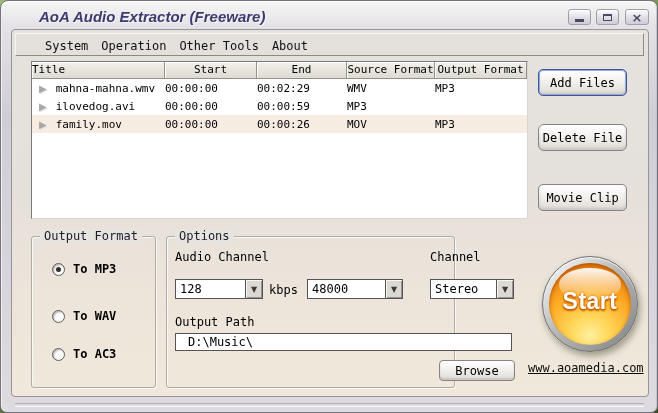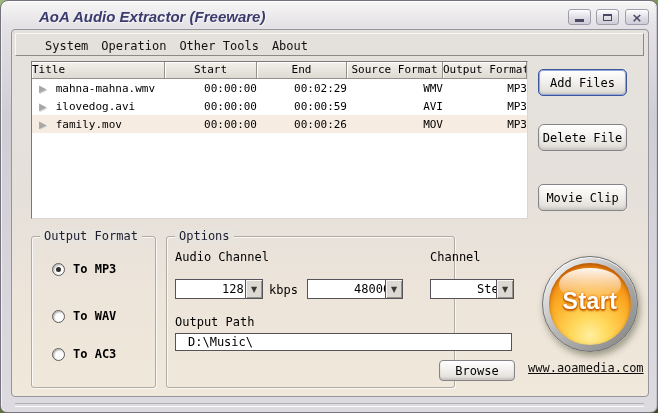--- a/index.html
+++ b/index.html
@@ -64,24 +64,24 @@
   .thead { display: flex; height: 17px; }
   .hcell {
     font-size: 11px; color: #000; line-height: 16px;
     background: linear-gradient(#f4f1eb, #ddd9d3);
     border-right: 1px solid #94918b; border-bottom: 1px solid #94918b;
     box-shadow: inset 1px 1px 0 #ffffff;
     text-align: center; overflow: hidden; white-space: nowrap;
   }
   .hcell.title { text-align: left; }
   .w-title { width: 133px; } .w-start { width: 92px; } .w-end { width: 90px; }
-  .w-src { width: 96px; } .w-out { width: 92px; flex: 1; }
+  .w-src { width: 88px; } .w-out { width: 92px; flex: 1; }
   .trow { display: flex; height: 18px; align-items: center; font-size: 11px; color: #000; }
   .trow.selected { background: #f7ece1; }
-  .cell { text-align: right; white-space: nowrap; overflow: hidden; }
+  .cell { text-align: left; white-space: nowrap; overflow: hidden; }
   .cell.title { text-align: left; padding-left: 7px; display: flex; align-items: center; gap: 9px; }
   .play-ico { font-family: "DejaVu Sans", sans-serif; font-size: 10px; color: #a9a7a5; text-shadow: 1px 1px 0 #e3e1df; }
 
   
   .xpbtn {
     left: 537px; width: 89px; height: 27px;
     border-radius: 5px;
     background: linear-gradient(#ffffff, #f3f1ee 45%, #dfdbd5);
     border: 1px solid #86848a;
     box-shadow: inset 0 -2px 3px rgba(158,152,145,.35), inset 0 1px 0 #fff;
@@ -112,21 +112,21 @@
     box-shadow: inset 1px 1px 2px rgba(0,0,0,.35);
     display: flex; align-items: center; justify-content: center;
   }
   .radio .dot { width: 5px; height: 5px; border-radius: 50%; background: #2f2c2a; display: none; }
   .radio.checked .dot { display: block; }
   .radio-label { font-size: 12px; color: #000; font-weight: bold; }
 
   
   .opt-label { position: absolute; font-size: 12px; color: #000; white-space: nowrap; }
   .combo { position: absolute; display: flex; height: 20px; border: 1px solid #55525a; background: #fff; }
-  .combo-value { font-size: 12px; color: #000; padding: 2px 0 0 4px; flex: 1; overflow: hidden; white-space: nowrap; margin-left: 42px; }
+  .combo-value { font-size: 12px; color: #000; padding: 2px 0 0 4px; flex: 1; overflow: hidden; white-space: nowrap; }
   .combo-btn {
     width: 17px; background: #dcd8d2;
     box-shadow: inset 1px 1px 0 #f8f6f2, inset -1px -1px 0 #96918a;
     border-left: 1px solid #55525a;
     display: flex; align-items: center; justify-content: center;
   }
   .arrow-ico { font-family: "DejaVu Sans", sans-serif; font-size: 8px; color: #3b3936; }
   .unit-label { position: absolute; font-size: 12px; color: #000; }
   .text-field {
     position: absolute; height: 18px; border: 1px solid #55525a; background: #fff;
@@ -224,21 +224,20 @@
       <div class="cell w-src">WMV</div>
       <div class="cell w-out">MP3</div>
     </div>
     <div class="trow">
       <div class="cell title w-title">
         <span class="play-ico">▶</span>
         <span>ilovedog.avi</span>
       </div>
       <div class="cell w-start">00:00:00</div>
       <div class="cell w-end">00:00:59</div>
-      <div class="cell w-src">AVI</div>
       <div class="cell w-out">MP3</div>
     </div>
     <div class="trow selected">
       <div class="cell title w-title">
         <span class="play-ico">▶</span>
         <span>family.mov</span>
       </div>
       <div class="cell w-start">00:00:00</div>
       <div class="cell w-end">00:00:26</div>
       <div class="cell w-src">MOV</div>

